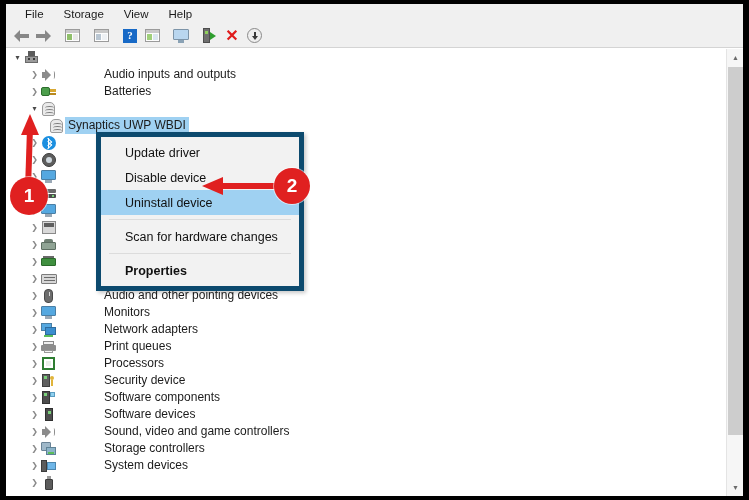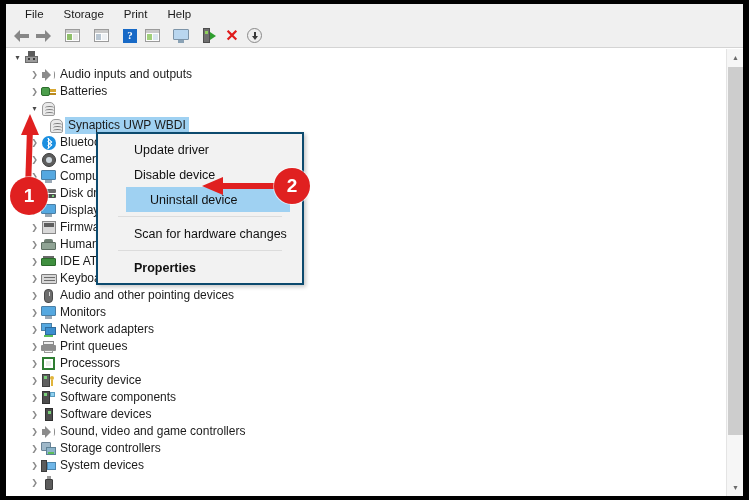--- a/index.html
+++ b/index.html
@@ -87,21 +87,21 @@
   .row{
     position:relative;height:17px;display:flex;align-items:center;
     font-size:12px;color:#1b1b1b;white-space:nowrap;
   }
   .chev{
     width:11px;height:17px;display:flex;align-items:center;justify-content:center;
     color:#8a8a8a;font-size:8px;line-height:1;
   }
   .chev.open{color:#4a4a4a;}
   .ico{width:17px;height:17px;display:flex;align-items:center;justify-content:center;margin-right:3px;}
-  .lbl{line-height:17px;}
+  .lbl{line-height:17px;margin-left:44px;}
 
   .row.sel .lbl{background:#9fd1f2;padding:0 3px;margin-left:-3px;}
 
   
   .i-root{width:13px;height:13px;position:relative;}
   .i-root .b{position:absolute;left:3px;top:0;width:7px;height:5px;background:#5b5b5b;}
   .i-root .c{position:absolute;left:0;top:5px;width:13px;height:7px;background:#9a9a9a;border:1px solid #6a6a6a;box-sizing:border-box;}
   .i-root .d{position:absolute;left:3px;top:7px;width:2px;height:2px;background:#3a3a3a;}
   .i-root .e{position:absolute;left:8px;top:7px;width:2px;height:2px;background:#3a3a3a;}
 
@@ -190,31 +190,31 @@
   .i-sys .b{position:absolute;left:6px;top:2px;width:9px;height:8px;background:#6fb6e8;border:1px solid #4d86ad;box-sizing:border-box;}
 
   .i-usb{width:10px;height:14px;position:relative;}
   .i-usb .a{position:absolute;left:1px;top:3px;width:8px;height:11px;background:#5c5c5c;border:1px solid #3c3c3c;box-sizing:border-box;border-radius:1px;}
   .i-usb .b{position:absolute;left:3px;top:0;width:4px;height:4px;background:#9a9a9a;}
 
   
   .ctx{
     position:absolute;
     background:#f2f2f2;
-    border:2px solid #0c4a6e;
+    border:5px solid #0c4a6e;
     box-shadow:2px 2px 4px rgba(0,0,0,.22);
-    padding:3px 12px;
+    padding:3px 0;
     box-sizing:border-box;
   }
   .ctxitem{
     height:25px;display:flex;align-items:center;
     font-size:12.5px;color:#111;padding-left:24px;
     white-space:nowrap;
   }
-  .ctxitem.hl{background:#9fd1f2;margin-left:16px;}
+  .ctxitem.hl{background:#9fd1f2;}
   .ctxitem.bold{font-weight:bold;}
   .ctxsep{height:1px;background:#dcdcdc;margin:4px 8px;}
 
   
   .vsb{
     position:absolute;right:0;top:45px;bottom:0;width:17px;
     background:#f6f6f6;border-left:1px solid #e4e4e4;box-sizing:border-box;
   }
   .sbbtn{width:17px;height:17px;display:flex;align-items:center;justify-content:center;color:#6b6b6b;font-size:7px;}
   .sbtop{position:absolute;top:0;left:0;}
@@ -231,21 +231,21 @@
   .annot{position:absolute;pointer-events:none;}
 </style>
 </head>
 <body>
 
 <div class="frame">
 
   <div class="menubar">
     <div class="mitem">File</div>
     <div class="mitem">Storage</div>
-    <div class="mitem">Print</div>
+    <div class="mitem">View</div>
     <div class="mitem">Help</div>
   </div>
 
   <div class="toolbar">
     <div class="tbtn">
       <span class="arw left">
           <span class="shaft"></span>
           <span class="head"></span>
         </span>
     </div>

